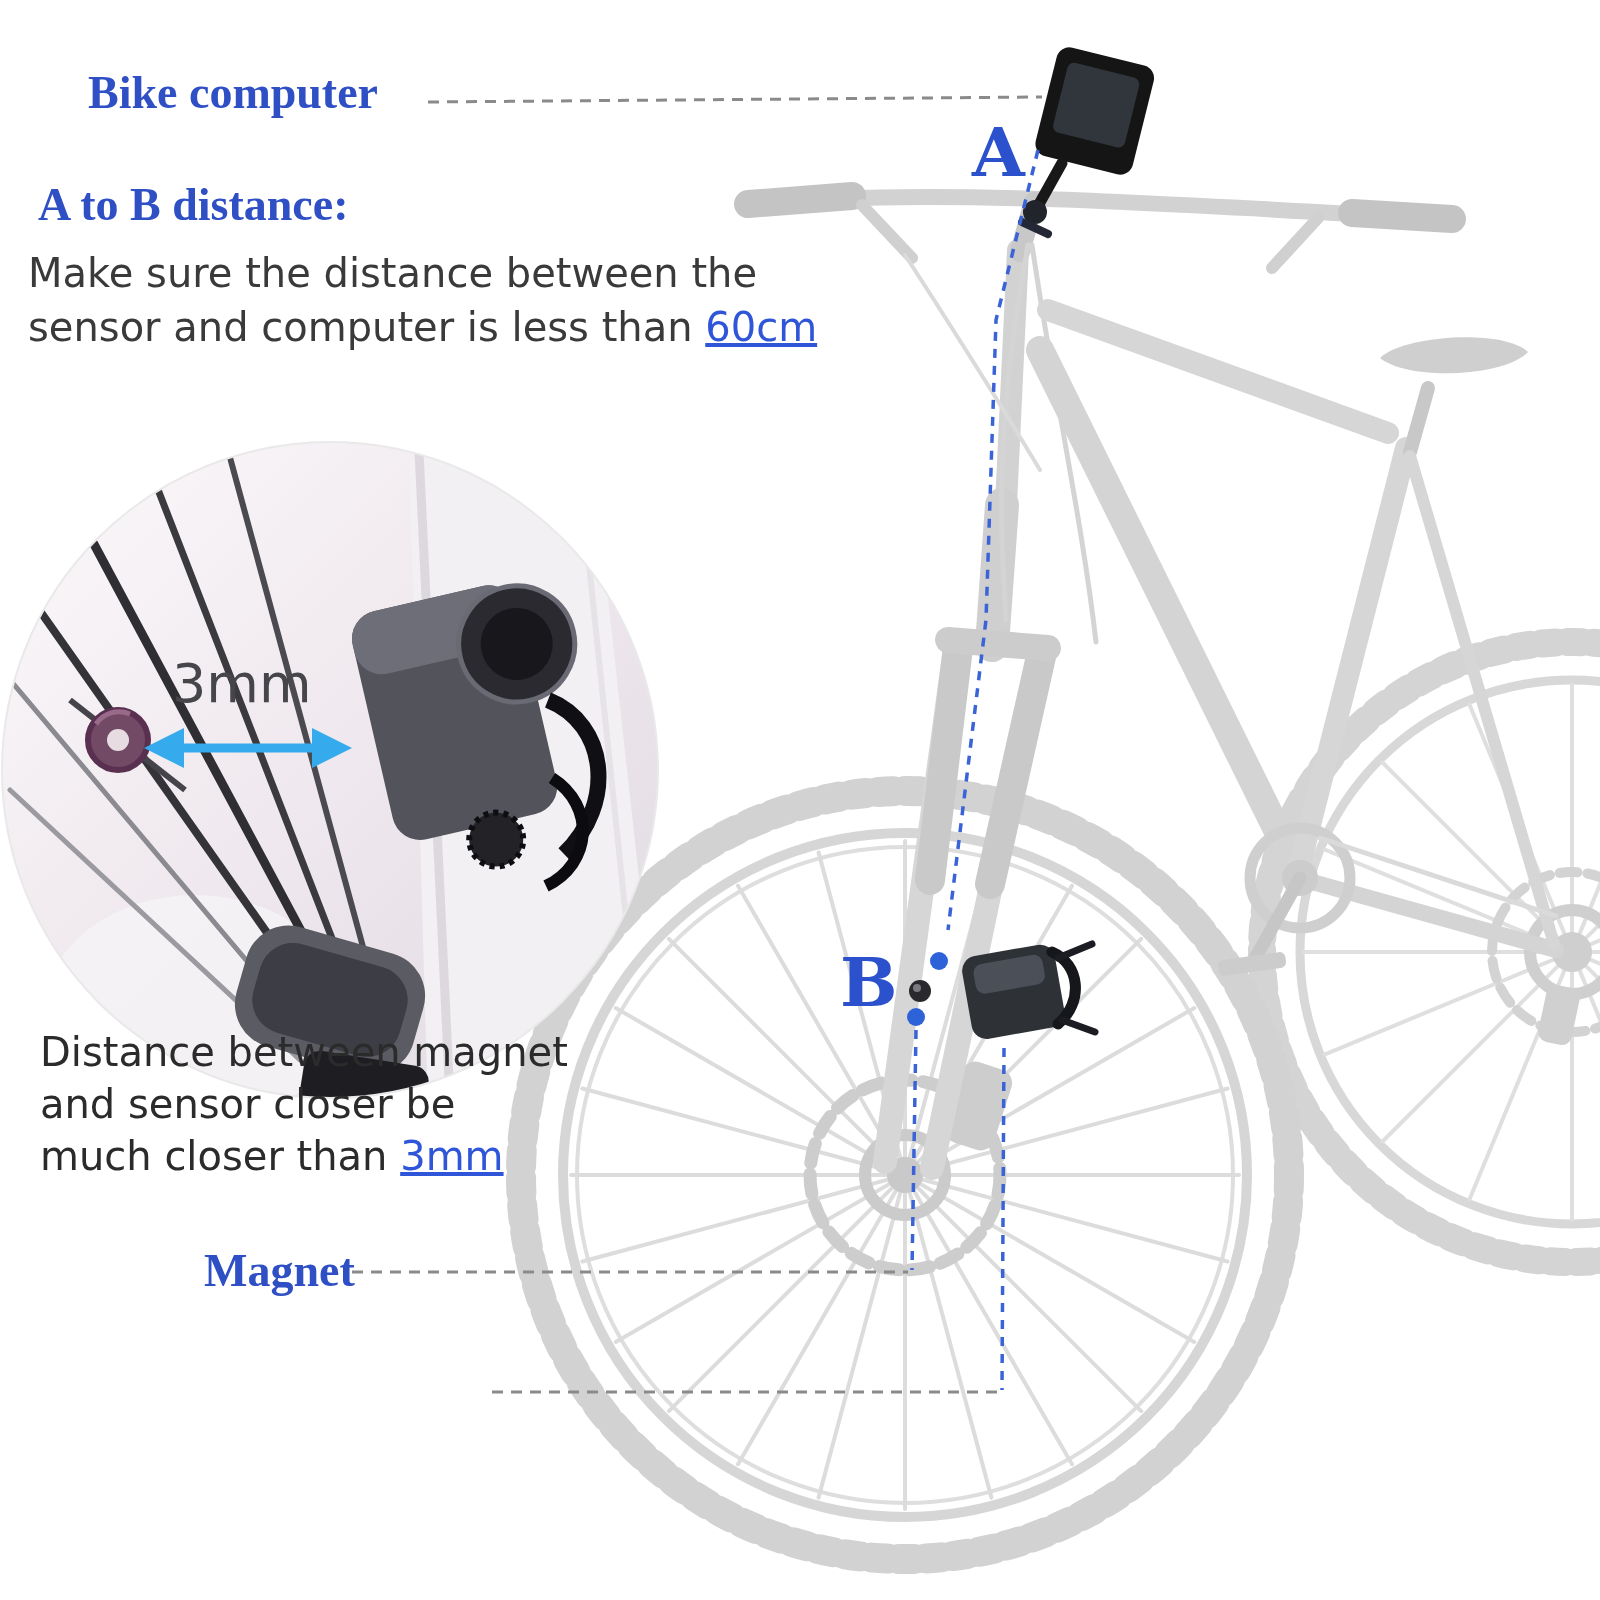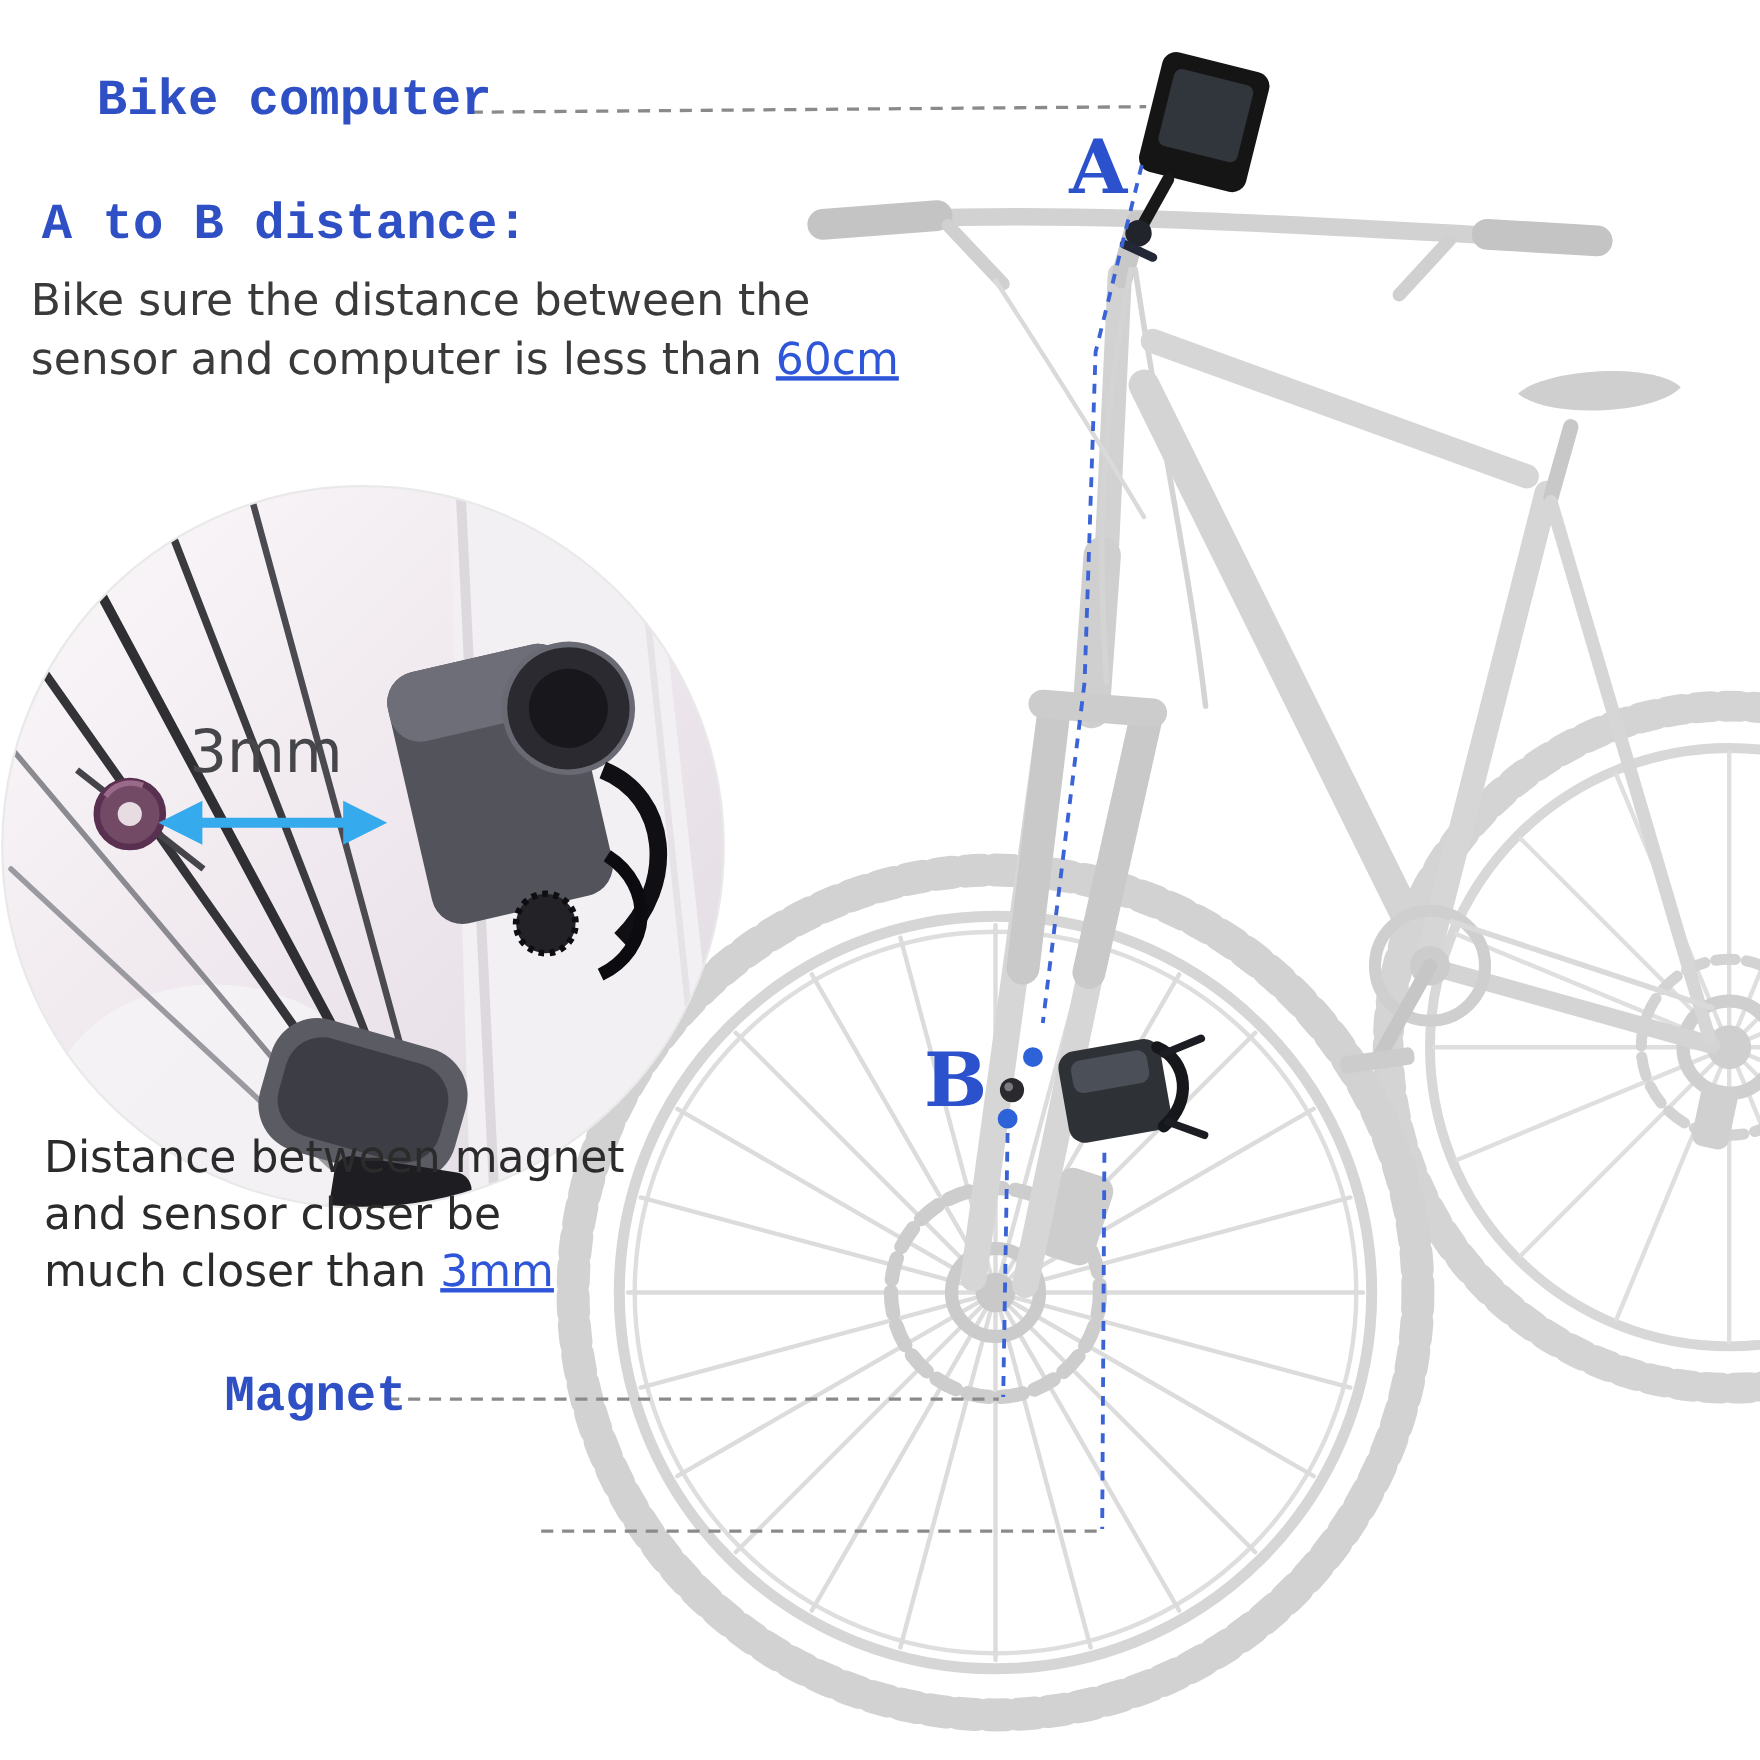--- a/index.html
+++ b/index.html
@@ -6,21 +6,21 @@
   #stage{
     position:relative;
     width:1600px;height:1600px;
     overflow:hidden;
     background:#ffffff;
     font-family:"DejaVu Sans", sans-serif;
   }
   #artwork{position:absolute;left:0;top:0;width:1600px;height:1600px;z-index:1;}
   .lbl{position:absolute;z-index:2;white-space:nowrap;}
   .blue-serif{
-    font-family:Liberation Mono, monospace;
+    font-family:Liberation Serif, serif;
     font-weight:bold;
     color:#2f4fc5;
   }
   .bike-computer-label{left:88px;top:66px;font-size:46px;}
   .distance-heading{left:38px;top:178px;font-size:46px;}
   .body-text{
     left:28px;top:246px;
     font-size:40px;color:#3a3a3a;
     line-height:1.35;
     white-space:nowrap;
@@ -229,21 +229,21 @@
       </g>
       <circle cx="330" cy="770" r="328" fill="none" stroke="#e9e9e9" stroke-width="2"></circle>
     </g>
   </svg>
 
   <div class="lbl blue-serif bike-computer-label">Bike computer</div>
 
   <div class="lbl blue-serif distance-heading">A to B distance:</div>
 
   <div class="lbl body-text">
-    <div>Bike sure the distance between the</div>
+    <div>Make sure the distance between the</div>
     <div><span>sensor and computer is less than </span><span class="hl-blue">60cm</span></div>
   </div>
 
   <div class="lbl inset-measure">3mm</div>
 
   <div class="lbl inset-caption">
     <div>Distance between magnet</div>
     <div>and sensor closer be</div>
     <div><span>much closer than </span><span class="hl-blue">3mm</span></div>
   </div>

